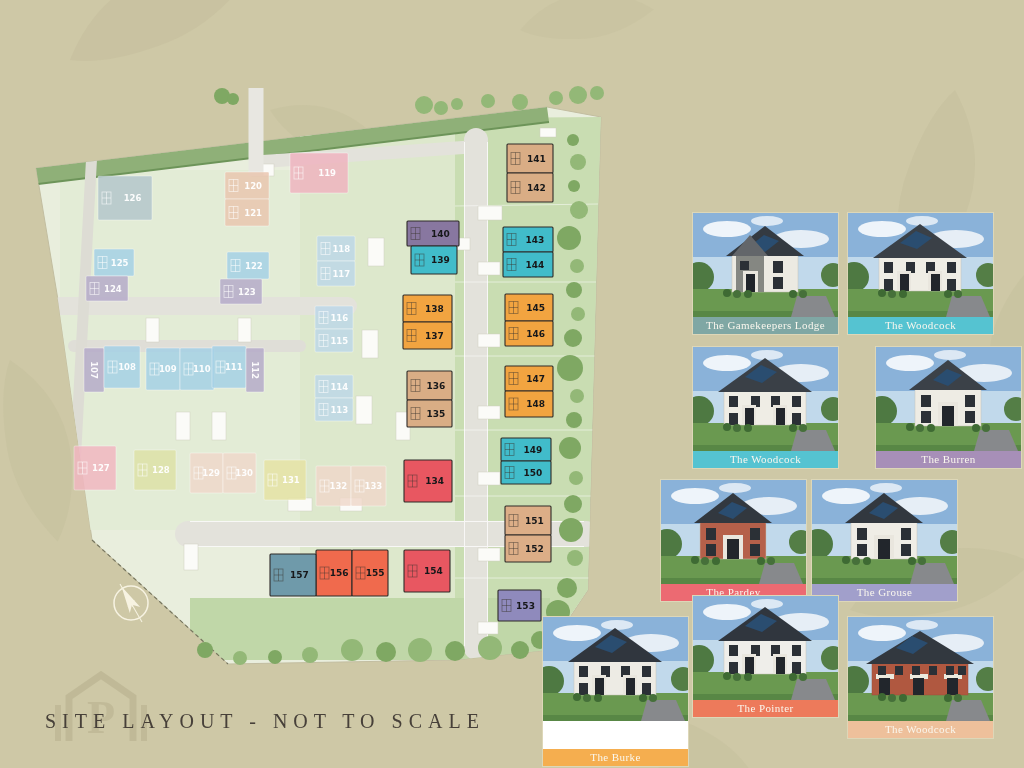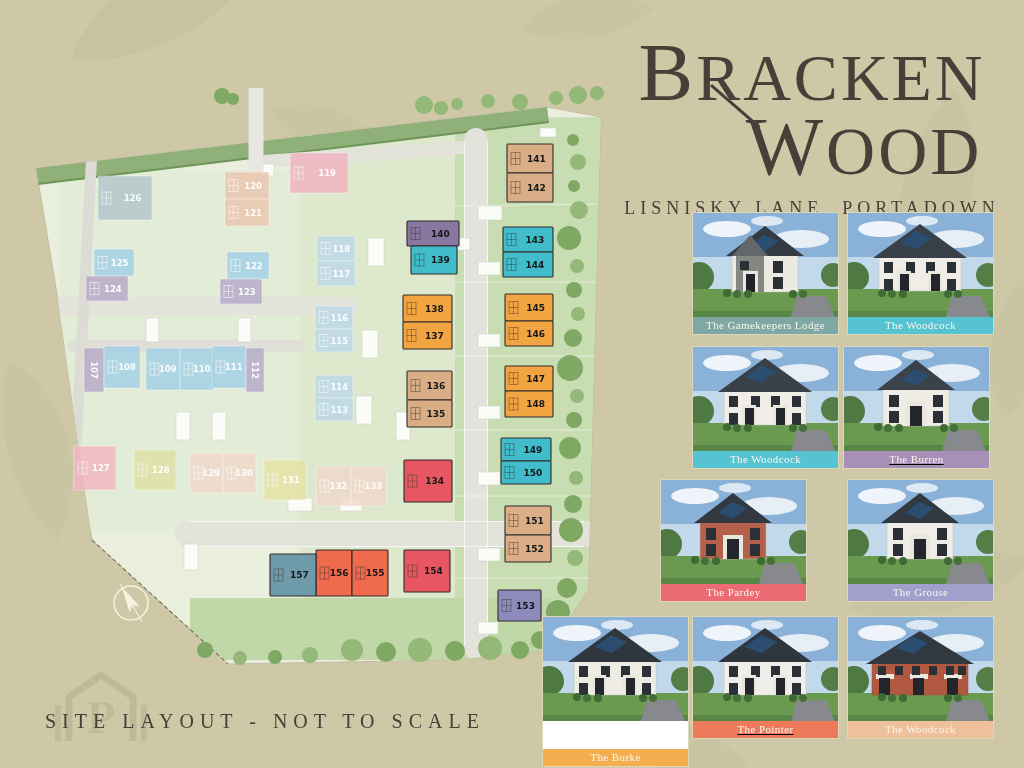--- a/index.html
+++ b/index.html
@@ -539,26 +539,20 @@
 
       <g transform="translate(55,645)" opacity=".5">
         <path d="M14,96 V52 L46,30 L78,52 V96" fill="none" stroke="#b3ac8a" stroke-width="7"></path>
         <rect x="0" y="60" width="6" height="36" fill="#b5ae8c"></rect>
         <rect x="86" y="60" width="6" height="36" fill="#b5ae8c"></rect>
         <text x="46" y="88" text-anchor="middle" fill="#b5ae8c" font-family="Liberation Serif, serif" font-weight="bold" font-size="46">P</text>
       </g>
     </svg>
   </div>
 
-  <div class="title-block">
-    <div class="t1">BRACKEN</div>
-    <div class="swash"></div>
-    <div class="t2">WOOD</div>
-    <div class="subtitle">LISNISKY LANE, PORTADOWN</div>
-  </div>
 
   <div id="cards">
       <div class="card" style="left: 693px; top: 213px;">
         <div class="photo"><svg viewBox="0 0 145 104" width="145" height="104">
             <rect width="145" height="78" fill="#8ab2d9"></rect>
             <rect y="44" width="145" height="34" fill="#c1d9eb"></rect>
             <ellipse cx="34" cy="16" rx="24" ry="8" fill="#fff" opacity=".85"></ellipse>
             <ellipse cx="108" cy="26" rx="28" ry="9" fill="#fdfdfd" opacity=".8"></ellipse>
             <ellipse cx="74" cy="8" rx="16" ry="5" fill="#fff" opacity=".7"></ellipse>
             <circle cx="6" cy="64" r="15" fill="#4e7942"></circle>
@@ -643,21 +637,21 @@
             <rect x="36" y="66" width="9" height="12" fill="#2b3036"></rect>
             <rect x="99" y="66" width="9" height="12" fill="#2b3036"></rect>
             <circle cx="34" cy="80" r="4" fill="#3e6a33"></circle>
             <circle cx="44" cy="81" r="4" fill="#46703a"></circle>
             <circle cx="55" cy="81" r="4" fill="#3e6a33"></circle>
             <circle cx="100" cy="81" r="4" fill="#3e6a33"></circle>
             <circle cx="110" cy="81" r="4" fill="#46703a"></circle>
           </svg></div>
         <div class="card-label" style="background: rgb(85, 195, 209);">The Woodcock</div>
       </div>
-      <div class="card" style="left: 844px; top: 347px; text-decoration: underline;">
+      <div class="card" style="left: 876px; top: 347px;">
         <div class="photo"><svg viewBox="0 0 145 104" width="145" height="104">
             <rect width="145" height="78" fill="#8ab2d9"></rect>
             <rect y="44" width="145" height="34" fill="#c1d9eb"></rect>
             <ellipse cx="34" cy="16" rx="24" ry="8" fill="#fff" opacity=".85"></ellipse>
             <ellipse cx="108" cy="26" rx="28" ry="9" fill="#fdfdfd" opacity=".8"></ellipse>
             <ellipse cx="74" cy="8" rx="16" ry="5" fill="#fff" opacity=".7"></ellipse>
             <circle cx="6" cy="64" r="15" fill="#4e7942"></circle>
             <circle cx="140" cy="62" r="12" fill="#547e46"></circle>
             <rect y="76" width="145" height="28" fill="#6a9950"></rect>
             <rect y="98" width="145" height="6" fill="#588745"></rect>
@@ -701,21 +695,21 @@
             <rect x="62" y="55" width="20" height="24" fill="#e9e6de"></rect>
             <rect x="66" y="59" width="12" height="20" fill="#22262c"></rect>
             <circle cx="34" cy="80" r="4" fill="#3e6a33"></circle>
             <circle cx="44" cy="81" r="4" fill="#46703a"></circle>
             <circle cx="55" cy="81" r="4" fill="#3e6a33"></circle>
             <circle cx="100" cy="81" r="4" fill="#3e6a33"></circle>
             <circle cx="110" cy="81" r="4" fill="#46703a"></circle>
           </svg></div>
         <div class="card-label" style="background: rgb(236, 106, 114);">The Pardey</div>
       </div>
-      <div class="card" style="left: 848px; top: 480px;">
+      <div class="card" style="left: 812px; top: 480px;">
         <div class="photo"><svg viewBox="0 0 145 104" width="145" height="104">
             <rect width="145" height="78" fill="#8ab2d9"></rect>
             <rect y="44" width="145" height="34" fill="#c1d9eb"></rect>
             <ellipse cx="34" cy="16" rx="24" ry="8" fill="#fff" opacity=".85"></ellipse>
             <ellipse cx="108" cy="26" rx="28" ry="9" fill="#fdfdfd" opacity=".8"></ellipse>
             <ellipse cx="74" cy="8" rx="16" ry="5" fill="#fff" opacity=".7"></ellipse>
             <circle cx="6" cy="64" r="15" fill="#4e7942"></circle>
             <circle cx="140" cy="62" r="12" fill="#547e46"></circle>
             <rect y="76" width="145" height="28" fill="#6a9950"></rect>
             <rect y="98" width="145" height="6" fill="#588745"></rect>
@@ -763,21 +757,21 @@
             <rect x="36" y="66" width="9" height="12" fill="#2b3036"></rect>
             <rect x="99" y="66" width="9" height="12" fill="#2b3036"></rect>
             <circle cx="34" cy="80" r="4" fill="#3e6a33"></circle>
             <circle cx="44" cy="81" r="4" fill="#46703a"></circle>
             <circle cx="55" cy="81" r="4" fill="#3e6a33"></circle>
             <circle cx="100" cy="81" r="4" fill="#3e6a33"></circle>
             <circle cx="110" cy="81" r="4" fill="#46703a"></circle>
           </svg></div>
         <div class="card-label" style="background: rgb(245, 174, 79); margin-top: 28px;">The Burke</div>
       </div>
-      <div class="card" style="left: 693px; top: 617px; text-decoration: underline;">
+      <div class="card" style="left: 693px; top: 596px;">
         <div class="photo"><svg viewBox="0 0 145 104" width="145" height="104">
             <rect width="145" height="78" fill="#8ab2d9"></rect>
             <rect y="44" width="145" height="34" fill="#c1d9eb"></rect>
             <ellipse cx="34" cy="16" rx="24" ry="8" fill="#fff" opacity=".85"></ellipse>
             <ellipse cx="108" cy="26" rx="28" ry="9" fill="#fdfdfd" opacity=".8"></ellipse>
             <ellipse cx="74" cy="8" rx="16" ry="5" fill="#fff" opacity=".7"></ellipse>
             <circle cx="6" cy="64" r="15" fill="#4e7942"></circle>
             <circle cx="140" cy="62" r="12" fill="#547e46"></circle>
             <rect y="76" width="145" height="28" fill="#6a9950"></rect>
             <rect y="98" width="145" height="6" fill="#588745"></rect>

